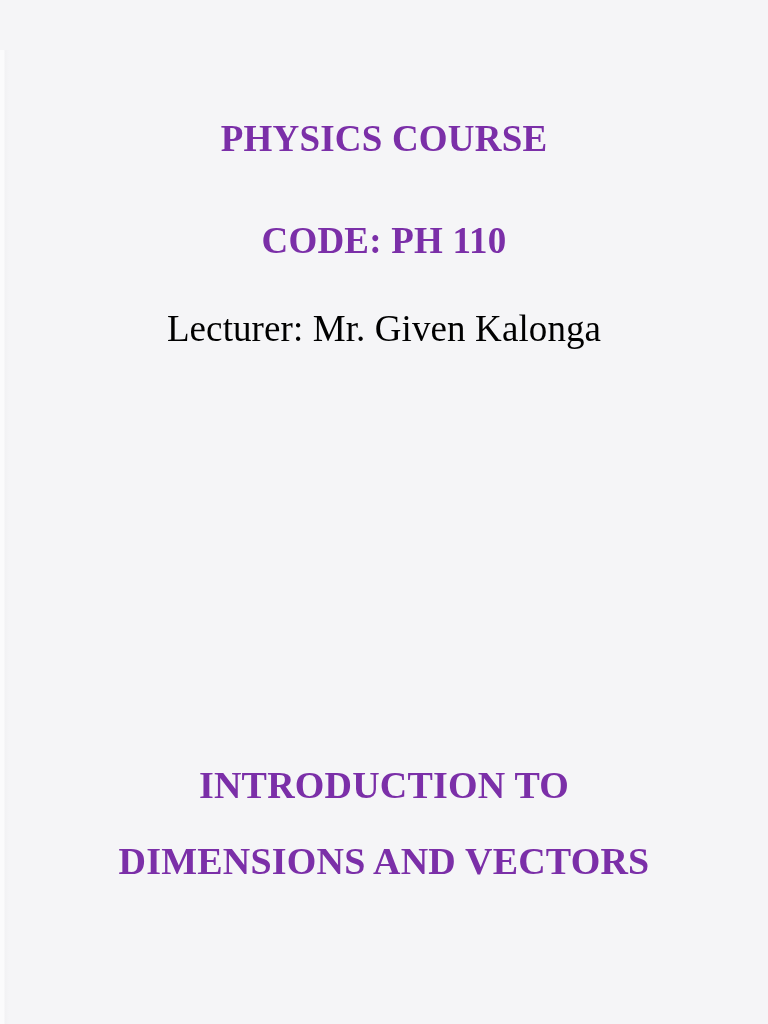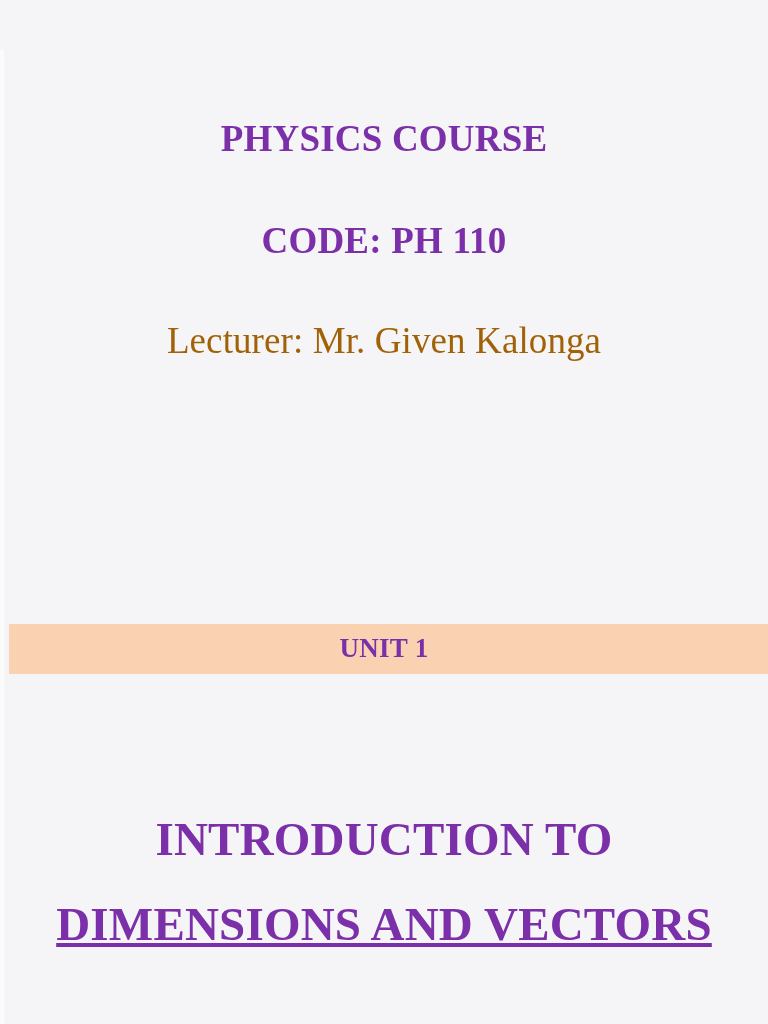--- a/index.html
+++ b/index.html
@@ -78,66 +78,63 @@
     color: #7b2fa8;
     font-weight: bold;
     font-size: 37px;
     line-height: 1.15;
     text-align: center;
     letter-spacing: 0.2px;
   }
   .course-title { margin: 0 0 52px 0; }
   .course-code  { margin: 7px 0 46px 0; font-feature-settings: "onum" 1; }
   .lecturer {
-    color: #a16207;
+    color: #000000;
     font-weight: normal;
     font-size: 37px;
     line-height: 1.15;
     text-align: center;
-    margin: 12px;
+    margin: 0;
     letter-spacing: 0.1px;
   }
 
   
   .unit-block {
     flex: 1 1 auto;
     display: flex;
     flex-direction: column;
     align-items: center;
     box-sizing: border-box;
     padding-top: 142px;
   }
   .unit-title-line {
     color: #7b2fa8;
     font-weight: bold;
-    font-size: 47px;
+    font-size: 38px;
     line-height: 1;
     text-align: right;
     letter-spacing: 0.2px;
     margin: 0 0 38px 0;
     white-space: nowrap;
   }
-  .unit-title-line:last-child { margin-bottom: 12px; text-decoration: underline; }
+  .unit-title-line:last-child { margin-bottom: 12px; }
 </style>
 </head>
 <body>
 
 <div class="slide">
 
   <div class="page-edge"></div>
 
 
   <div class="section course-block">
     <div class="course-title">PHYSICS COURSE</div>
     <div class="course-code">CODE: PH 110</div>
     <div class="lecturer">Lecturer: Mr. Given Kalonga</div>
   </div>
 
-  <div class="banner">
-    <div class="banner-text">UNIT 1</div>
-  </div>
 
   <div class="section unit-block">
     <div class="unit-title-line">INTRODUCTION TO</div>
     <div class="unit-title-line">DIMENSIONS AND VECTORS</div>
   </div>
 
 </div>
 
 </body></html>

